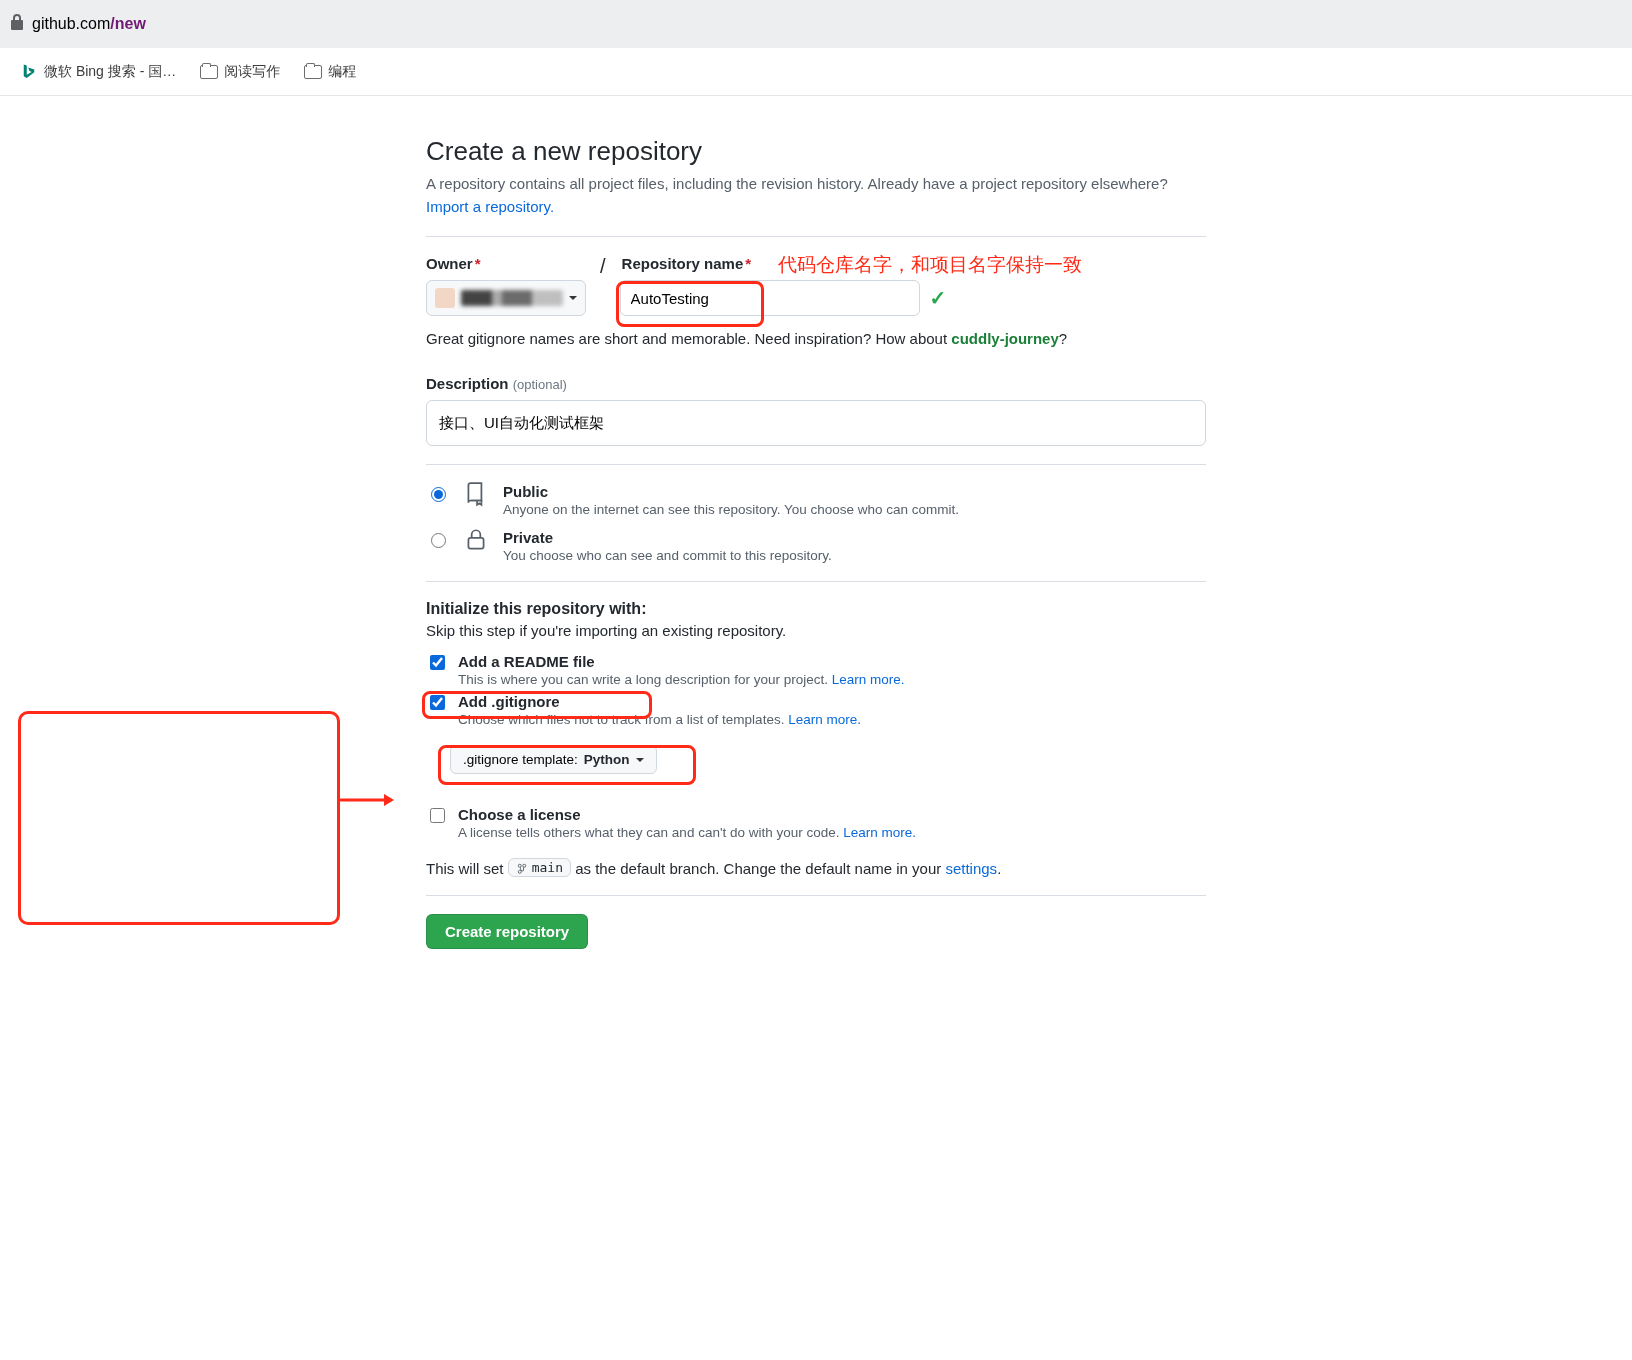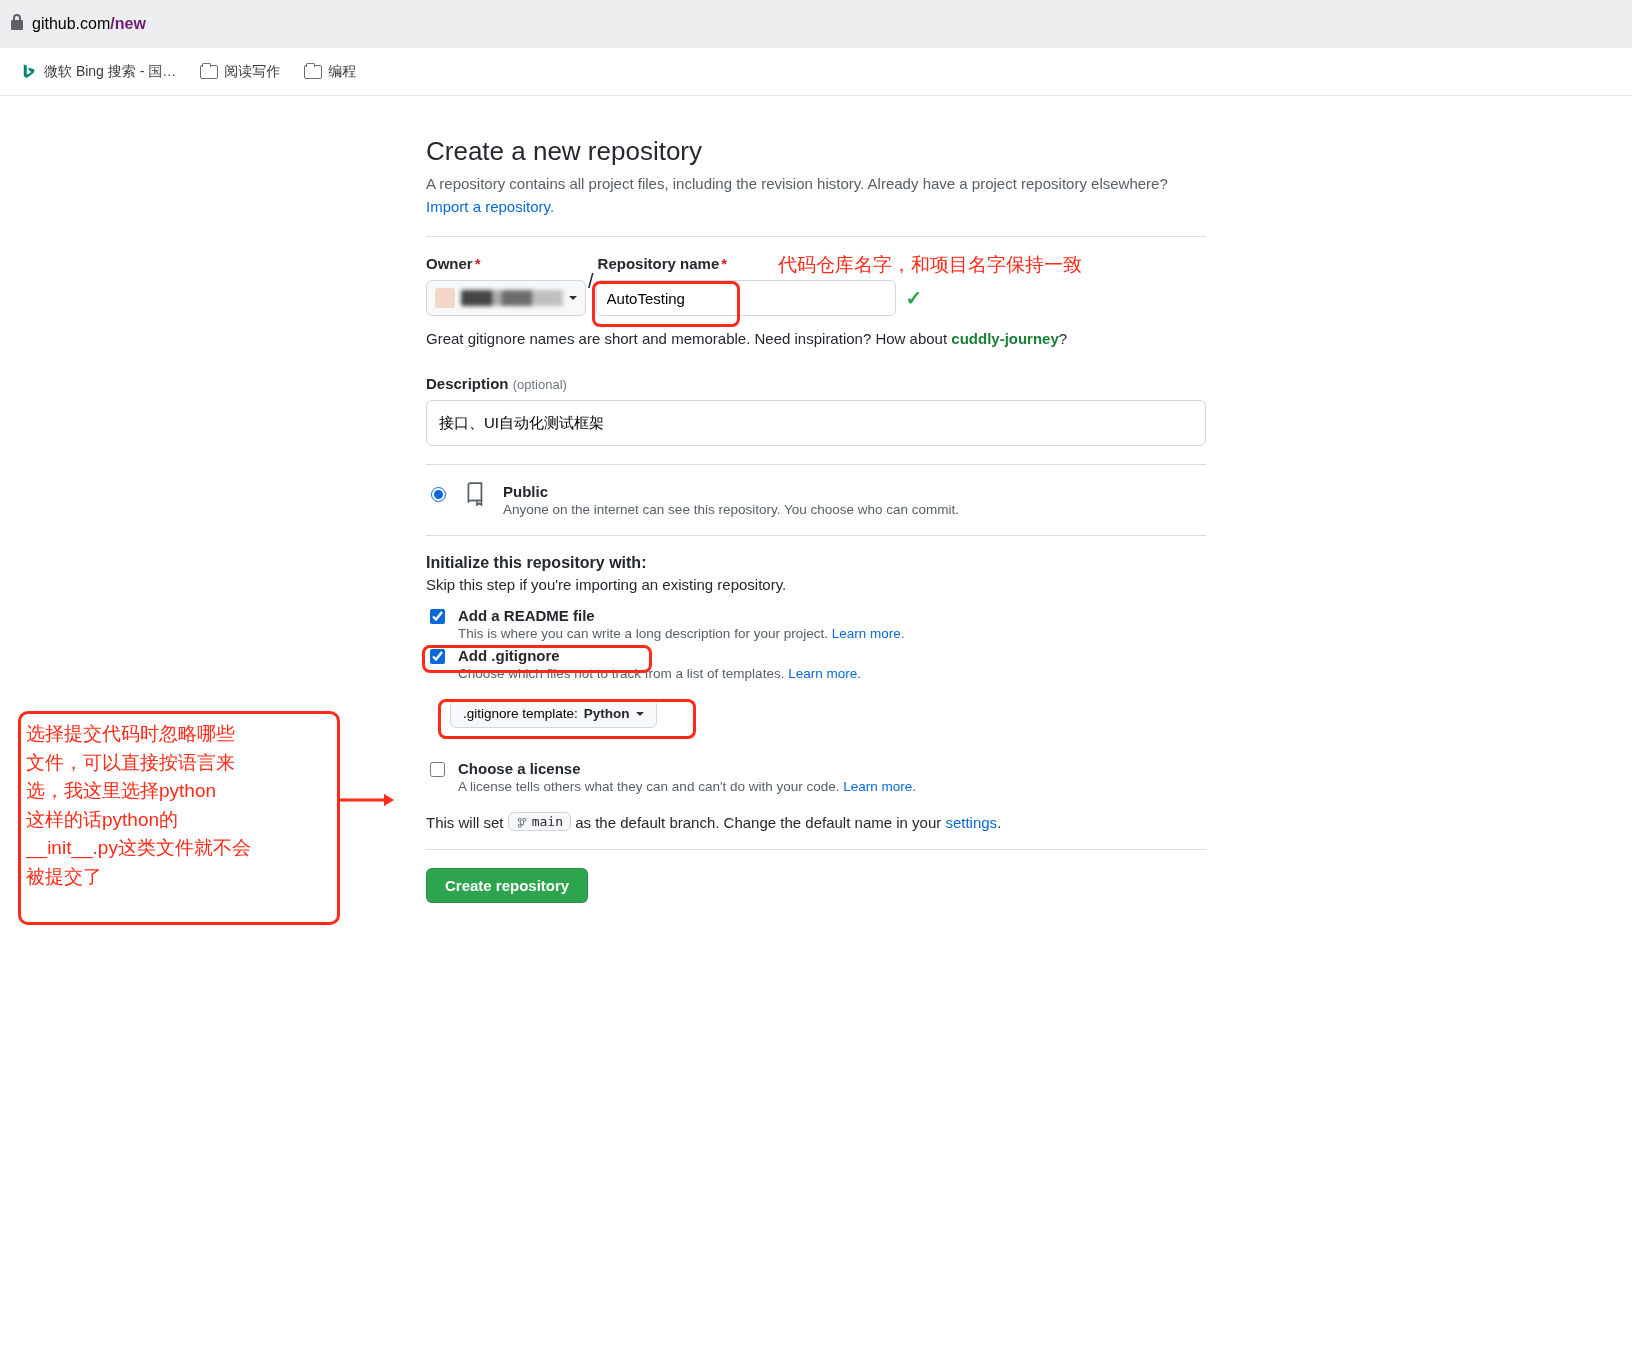--- a/index.html
+++ b/index.html
@@ -79,21 +79,22 @@
     margin: 0 0 8px 0;
   }
   .page-sub a, .link { color: #0969da; text-decoration: none; cursor: pointer; }
   hr.sep {
     border: none;
     border-top: 1px solid #d8dee4;
     margin: 18px 0;
   }
   .row-owner {
     display: flex;
-    align-items: center;
+    align-items: flex-start;
+    gap: 12px;
   }
   .field-label {
     font-weight: 600;
     font-size: 15px;
     margin-bottom: 8px;
     display: block;
   }
   .required { color: #cf222e; margin-left: 2px; }
   .owner-select {
     border: 1px solid #d0d7de;
@@ -354,20 +355,31 @@
       <svg class="vis-icon" viewBox="0 0 24 24" fill="none" stroke="currentColor" stroke-width="1.6">
           <path d="M5 4a2 2 0 012-2h10v16H7a2 2 0 00-2 2V4z"></path>
           <path d="M7 18h10v4l-2-1.5L13 22v-4"></path>
         </svg>
       <div class="radio-text">
         <h4>Public</h4>
         <p>Anyone on the internet can see this repository. You choose who can commit.</p>
       </div>
     </div>
 
+    <div class="radio-row">
+      <input type="radio" name="vis" style="">
+      <svg class="vis-icon" viewBox="0 0 24 24" fill="none" stroke="currentColor" stroke-width="1.6">
+          <rect x="5" y="10" width="14" height="10" rx="2"></rect>
+          <path d="M8 10V7a4 4 0 018 0v3"></path>
+        </svg>
+      <div class="radio-text">
+        <h4>Private</h4>
+        <p>You choose who can see and commit to this repository.</p>
+      </div>
+    </div>
 
     <hr class="sep">
 
     <h3 class="section-head">Initialize this repository with:</h3>
     <p class="section-sub">Skip this step if you're importing an existing repository.</p>
 
     <div class="check-row">
       <input type="checkbox" checked="" style="">
       <div class="check-text">
         <h4>Add a README file</h4>
@@ -412,24 +424,18 @@
       <span> as the default branch. Change the default name in your </span><a class="link">settings</a><span>.</span>
     </p>
 
     <hr class="sep">
 
     <button class="create-btn">Create repository</button>
 
   </div>
 
   <div class="annot-box" style="left:18px; top:615px; width:322px; height:214px;"></div>
-  <div class="annot" style="left:26px; top:624px; width:312px;">选择提交代码时忽略哪些
-文件，可以直接按语言来
-选，我这里选择python
-这样的话python的
-__init__.py这类文件就不会
-被提交了</div>
   <svg class="annot-arrow" style="left:340px; top:694px;" width="54" height="20">
     <line x1="0" y1="10" x2="44" y2="10" stroke="#ff2a17" stroke-width="3"></line>
     <polygon points="44,4 54,10 44,16" fill="#ff2a17"></polygon>
   </svg>
 
 </div>
 
 </body></html>

